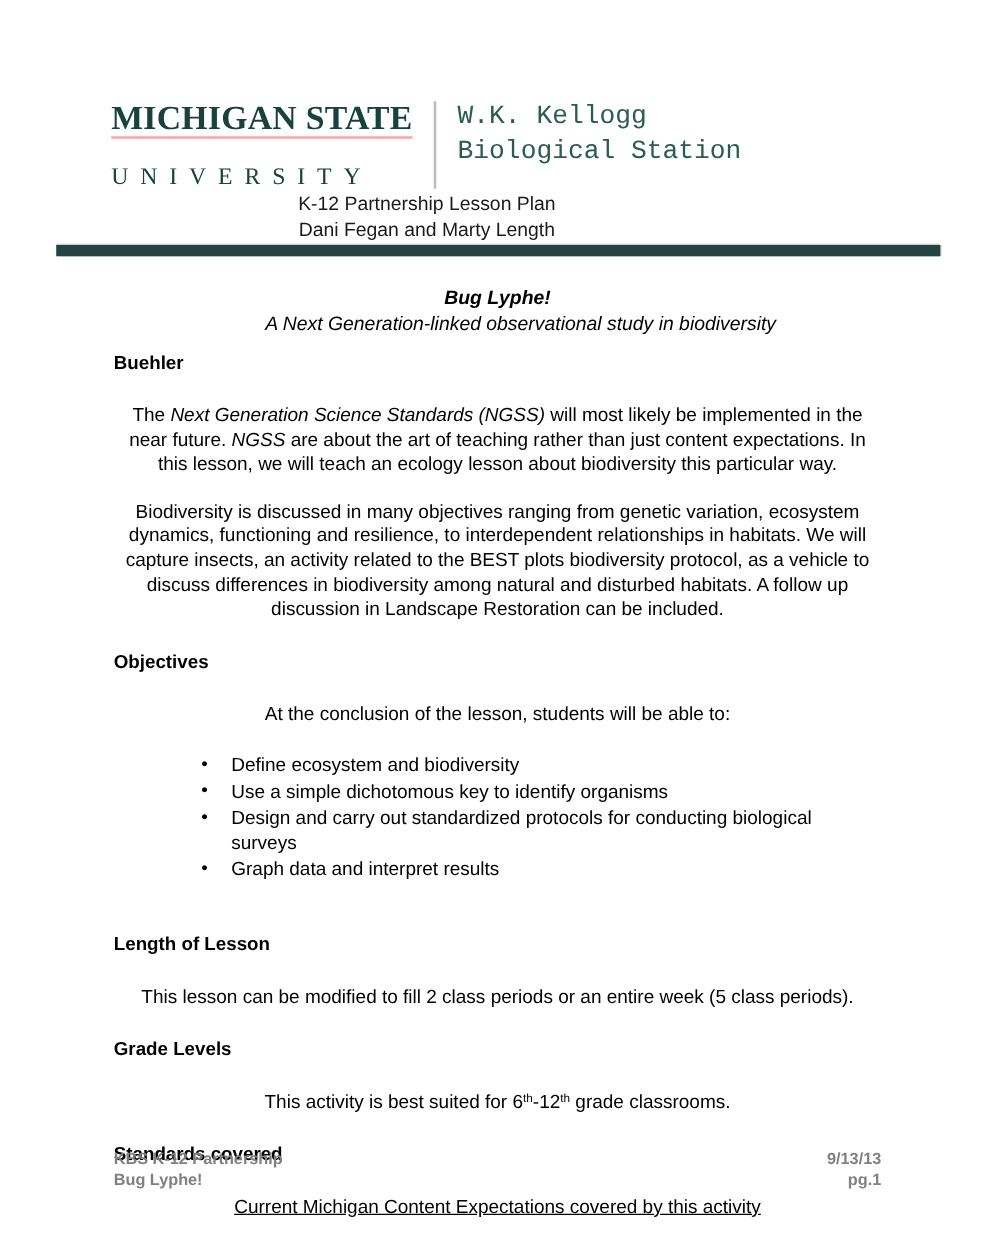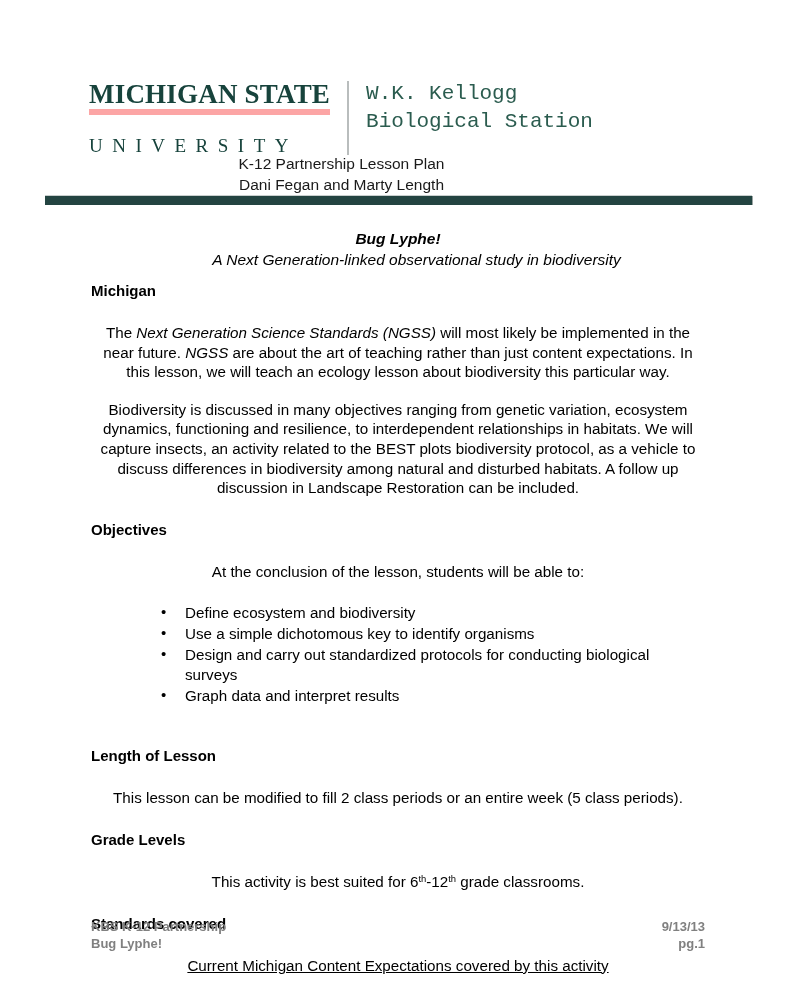--- a/index.html
+++ b/index.html
@@ -36,21 +36,21 @@
     flex-direction: column;
     padding-right: 17px;
   }
   .logo-msu-top {
     font-family: "Liberation Serif", serif;
     font-weight: bold;
     font-size: 27px;
     line-height: 28px;
     color: #17433c;
     letter-spacing: 0.2px;
-    border-bottom: 6px solid #fca5a5;
+    border-bottom: 2px solid #fca5a5;
     padding-bottom: 1px;
     white-space: nowrap;
   }
   .logo-msu-bottom {
     font-family: "Liberation Serif", serif;
     font-size: 19px;
     line-height: 25px;
     color: #17433c;
     letter-spacing: 9.5px;
     padding-top: 18px;
@@ -212,21 +212,21 @@
 
   <div class="rule"></div>
 
   <div class="title-block">
     <div class="doc-title">Bug Lyphe!</div>
     <div class="doc-subtitle">A Next Generation-linked observational study in biodiversity</div>
   </div>
 
   <div class="body-area">
 
-    <h2 class="section-heading">Michigan</h2>
+    <h2 class="section-heading">Buehler</h2>
     <div class="gap-md"></div>
 
     <p class="para"><span>The </span><em>Next Generation Science Standards (NGSS)</em><span> will most likely be implemented in the near future. </span><em>NGSS</em><span> are about the art of teaching rather than just content expectations. In this lesson, we will teach an ecology lesson about biodiversity this particular way.</span></p>
 
     <div class="gap-sm"></div>
 
     <p class="para">Biodiversity is discussed in many objectives ranging from genetic variation, ecosystem dynamics, functioning and resilience, to interdependent relationships in habitats.  We will capture insects, an activity related to the BEST plots biodiversity protocol, as a vehicle to discuss differences in biodiversity among natural and disturbed habitats.  A follow up discussion in Landscape Restoration can be included.</p>
 
     <div class="gap-md"></div>
 

